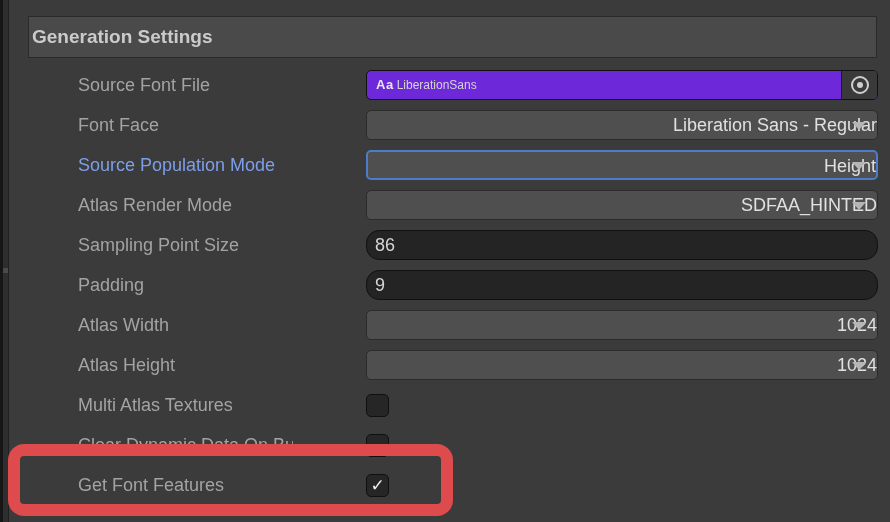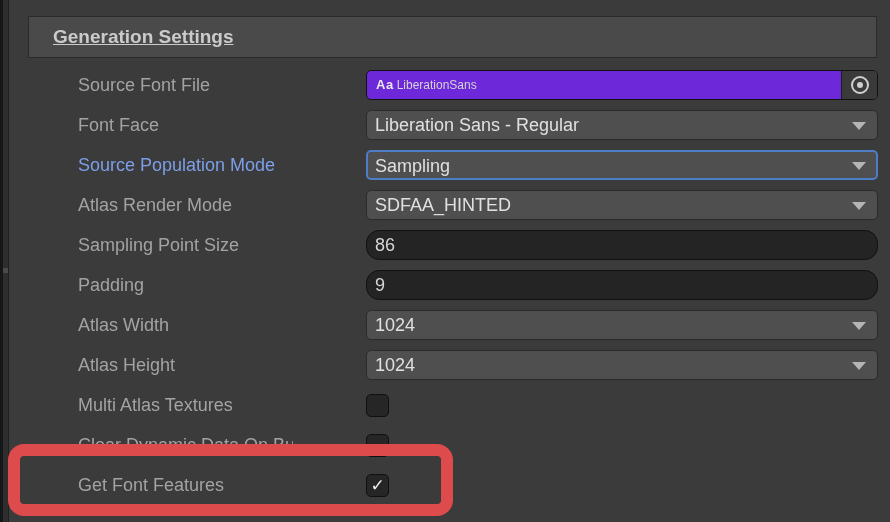--- a/index.html
+++ b/index.html
@@ -13,41 +13,41 @@
   .gutter {
     position:absolute; left:0; top:0; width:9px; height:522px;
     background:#2e2e2e; border-left:3px solid #161616; border-right:1px solid #202020;
   }
   .gutter-tick { position:absolute; left:0; top:268px; width:100%; height:5px; background:#4a4a4a; }
 
   
   .section-header {
     position:absolute; left:28px; top:16px; width:849px; height:42px;
     background:#4a4a4a; border:1px solid #2a2a2a;
-    line-height:40px; padding-left:24px;
-    font-size:19px; font-weight:bold; color:#cbcbcb; cursor:default;text-decoration:underline;
+    line-height:40px; padding-left:3px;
+    font-size:19px; font-weight:bold; color:#cbcbcb; cursor:default;
   }
 
   
   .row { position:absolute; left:0; width:890px; height:30px; }
   .row-label {
     position:absolute; left:78px; top:0; width:284px; height:30px;
     line-height:30px; font-size:18px; color:#a3a3a3;
     white-space:nowrap; overflow:hidden;
   }
   .row-label.blue { color:#7d9ee8; }
   .row-label.clip { width:215px; }
 
   .field {
     position:absolute; left:366px; top:0; width:512px; height:30px;
     border-radius:5px; line-height:28px; font-size:18px;
   }
   .dropdown {
     background:#4f4f4f; border:1px solid #2b2b2b; color:#e0e0e0;
-    padding-left:8px; cursor:default;
+    padding-left:8px; cursor:default;text-align:right;
   }
   .dropdown.focused { border:2px solid #4e7dc7; padding-left:7px; }
   .chevron {
     position:absolute; right:11px; top:11px; width:0; height:0;
     border-left:7px solid transparent; border-right:7px solid transparent;
     border-top:8px solid #b5b5b5;
   }
   .dropdown.focused .chevron { top:10px; right:10px; }
 
   .textinput {
@@ -120,21 +120,21 @@
     <div class="row-label">Font Face</div>
     <div class="field dropdown">
       <span>Liberation Sans - Regular</span>
       <span class="chevron"></span>
     </div>
   </div>
 
   <div class="row" style="top:150px">
     <div class="row-label blue">Source Population Mode</div>
     <div class="field dropdown focused">
-      <span>Sampling</span>
+      <span>Height</span>
       <span class="chevron"></span>
     </div>
   </div>
 
   <div class="row" style="top:190px">
     <div class="row-label">Atlas Render Mode</div>
     <div class="field dropdown">
       <span>SDFAA_HINTED</span>
       <span class="chevron"></span>
     </div>

